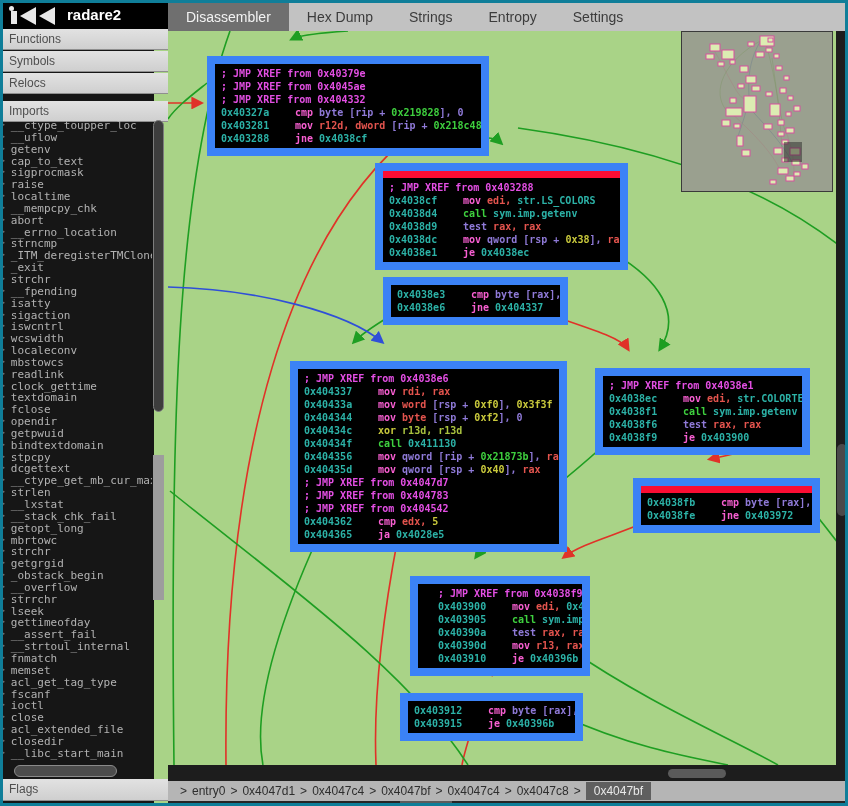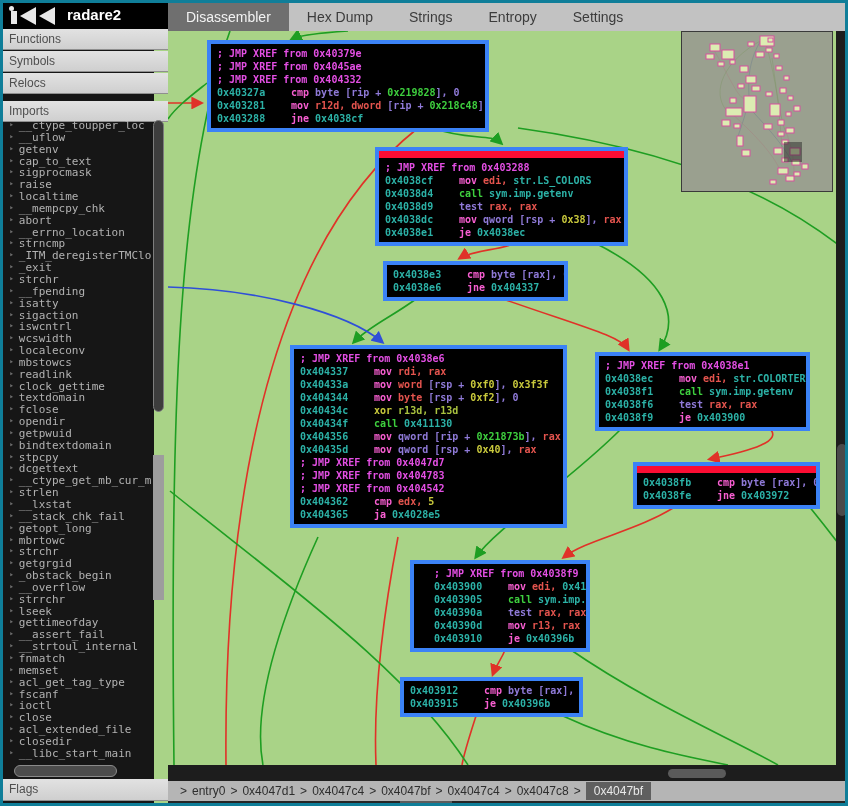--- a/index.html
+++ b/index.html
@@ -14,38 +14,38 @@
   .logo{position:relative;width:52px;height:20px;}
   .logo .dot{position:absolute;left:0;top:1px;width:5px;height:5px;border-radius:50%;background:#e8e8e8;}
   .logo .bar{position:absolute;left:2px;top:6px;width:6px;height:13px;background:#e8e8e8;}
   .logo .t1{position:absolute;left:11px;top:2px;width:0;height:0;border-top:9px solid transparent;border-bottom:9px solid transparent;border-right:16px solid #e8e8e8;}
   .logo .t2{position:absolute;left:30px;top:2px;width:0;height:0;border-top:9px solid transparent;border-bottom:9px solid transparent;border-right:16px solid #e8e8e8;}
   .app-title{color:#fff;font-weight:bold;font-size:15px;margin-left:6px;}
   .section{position:absolute;left:0;width:168px;height:21px;background:linear-gradient(#e2e2e2,#cfcfcf);
     border-bottom:1px solid #8f8f8f;color:#4f4f4f;font-size:12px;line-height:21px;padding-left:9px;box-sizing:border-box;}
   .imports{position:absolute;left:0;top:119px;width:152px;height:642px;overflow:hidden;}
   .imp{height:11.85px;line-height:11.85px;font:11px "DejaVu Sans Mono",monospace;color:#b2b2b2;
-    white-space:nowrap;padding-left:9px;}
+    white-space:nowrap;padding-left:1px;}
   .imp .arr{color:#6f6f6f;font-size:8px;margin-right:5px;vertical-align:1px;}
   .side-vtrack{position:absolute;left:153px;top:455px;width:11px;height:145px;background:#9d9d9d;}
   .side-vthumb{position:absolute;left:153px;top:120px;width:11px;height:292px;background:#3d3d3d;
     border:1px solid #7d7d7d;border-radius:6px;box-sizing:border-box;}
   .side-hthumb{position:absolute;left:14px;top:765px;width:103px;height:12px;background:#4c4c4c;
     border:1px solid #8a8a8a;border-radius:7px;box-sizing:border-box;}
 
   
   .tabs{position:absolute;left:168px;top:3px;width:677px;height:28px;background:#c2c2c2;
     display:flex;align-items:stretch;z-index:5;}
   .tab{padding:0 18px;line-height:28px;font-size:14px;color:#3c3c3c;white-space:nowrap;}
   .tab.active{background:#6f6f6f;color:#f2f2f2;}
 
   
   .graph{position:absolute;left:168px;top:31px;width:668px;height:734px;background:#a9d387;overflow:hidden;}
   .edges{position:absolute;left:0;top:0;z-index:1;}
-  .block{position:absolute;background:#000;border:4px solid #3b82f6;padding:3px 6px;box-sizing:border-box;z-index:3;overflow:hidden;}
+  .block{position:absolute;background:#000;border:8px solid #3b82f6;padding:3px 6px;box-sizing:border-box;z-index:3;overflow:hidden;margin-top:16px;}
   .blkhead{height:7px;background:#fb0d33;margin:-3px -6px 3px -6px;}
   .bline{font:bold 10px "DejaVu Sans Mono",monospace;line-height:13px;white-space:pre;}
   .addr{color:#2cb2a7;display:inline-block;width:74px;}
   .tk-pink{color:#f95fd2}.tk-red{color:#e4544e}.tk-violet{color:#8f7ad8}
   .tk-yellow{color:#c9c93c}.tk-ygreen{color:#a9c23f}.tk-green{color:#3ecf3e}
   .tk-teal{color:#2cb2a7}.com{color:#e44fe4}
 
   .minimap{position:absolute;left:513px;top:0;width:152px;height:161px;background:#9aa08f;
     border:1px solid #3a3a3a;box-sizing:border-box;z-index:4;}
 

